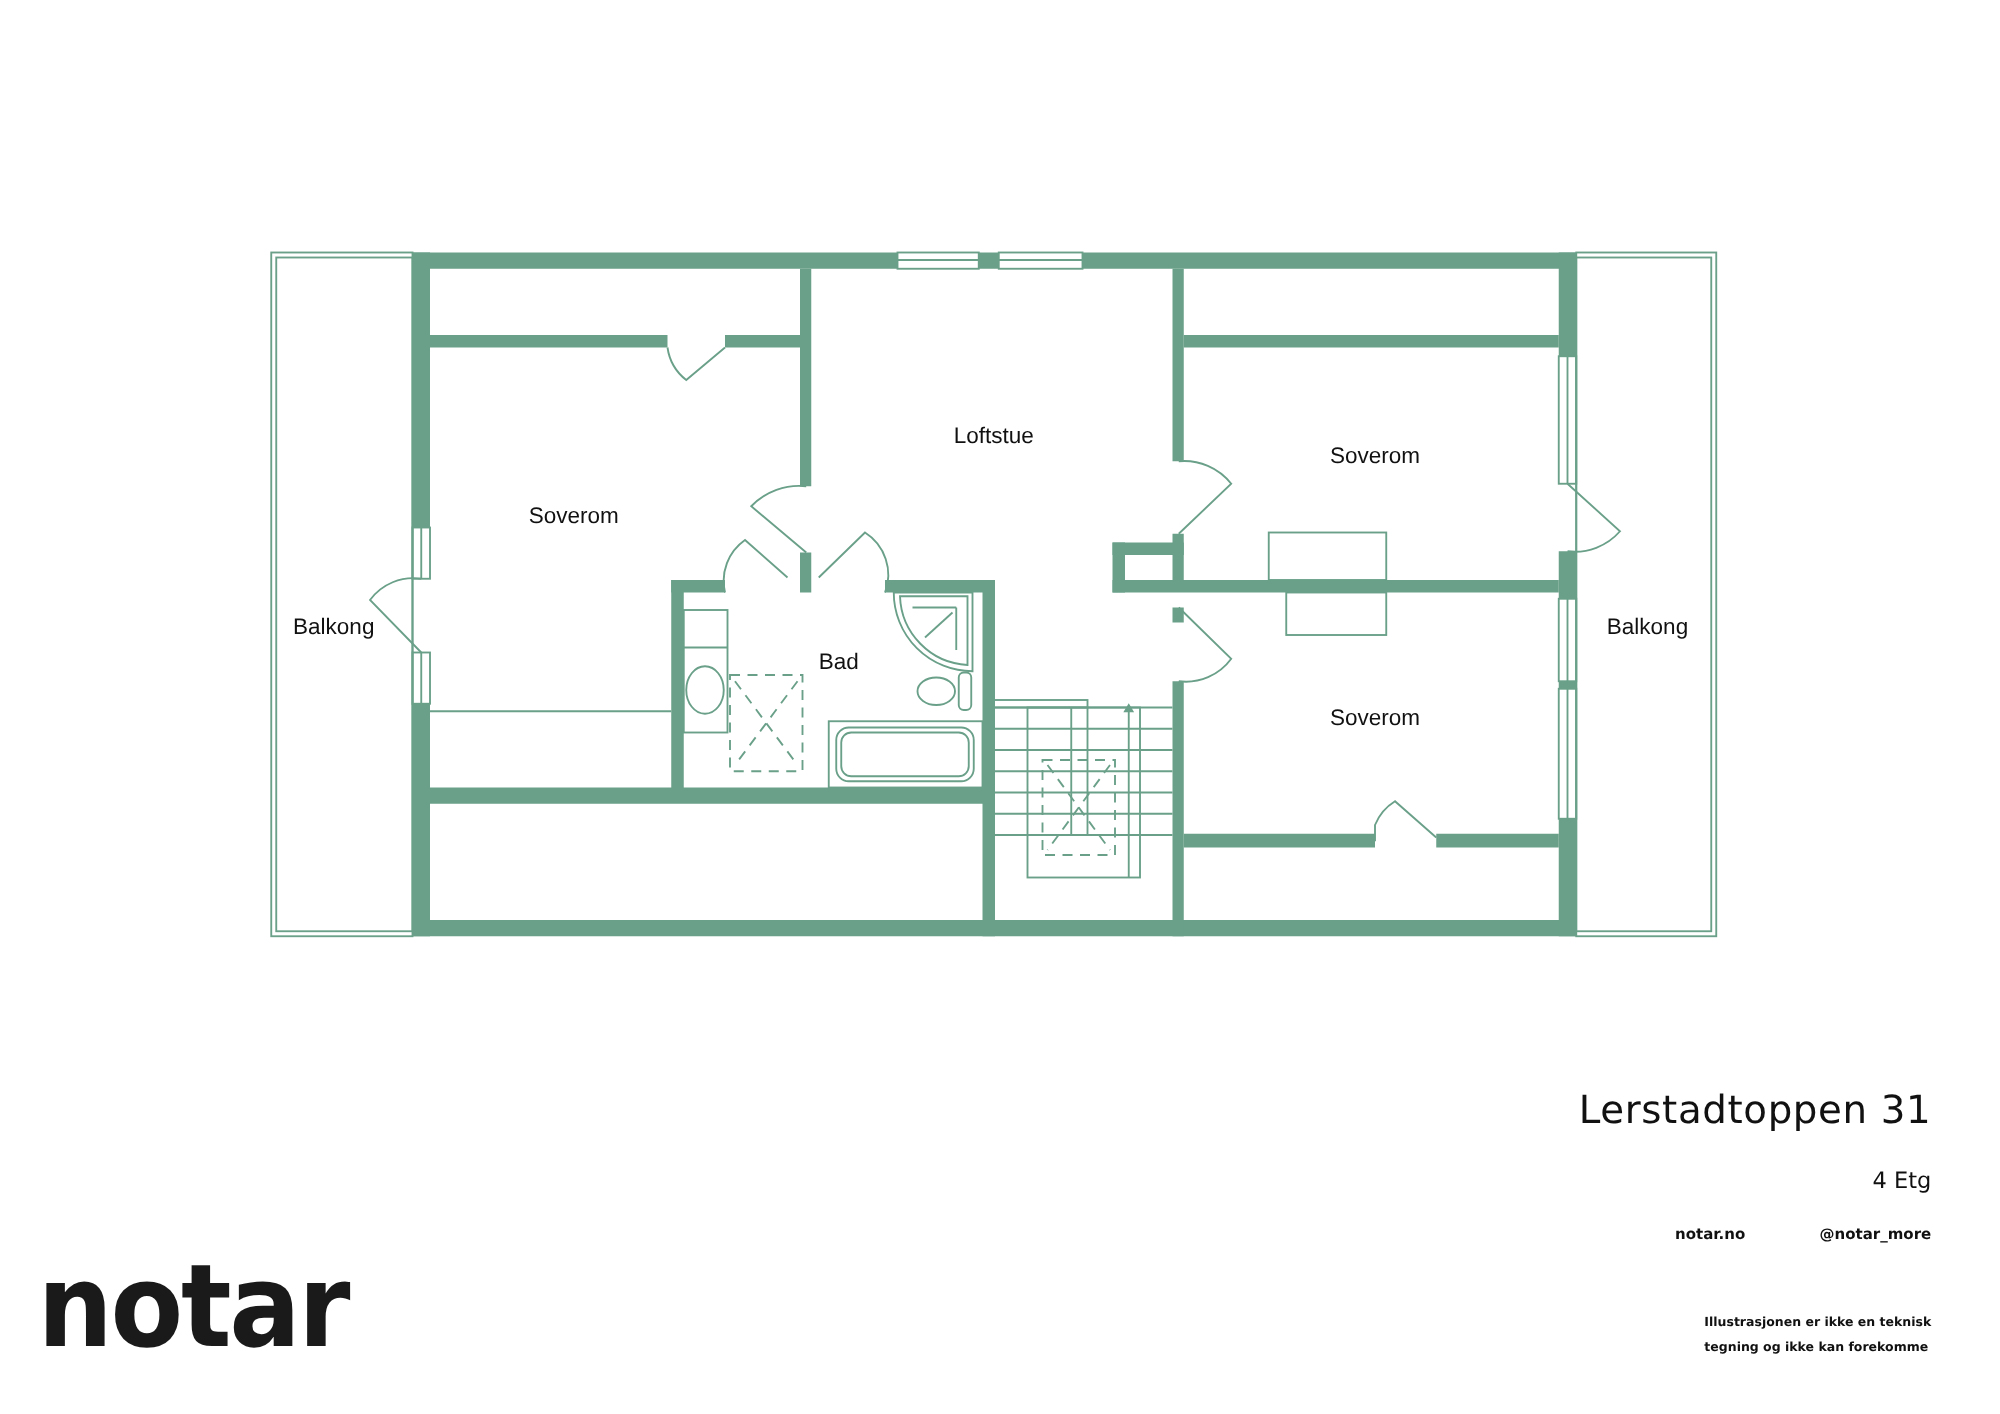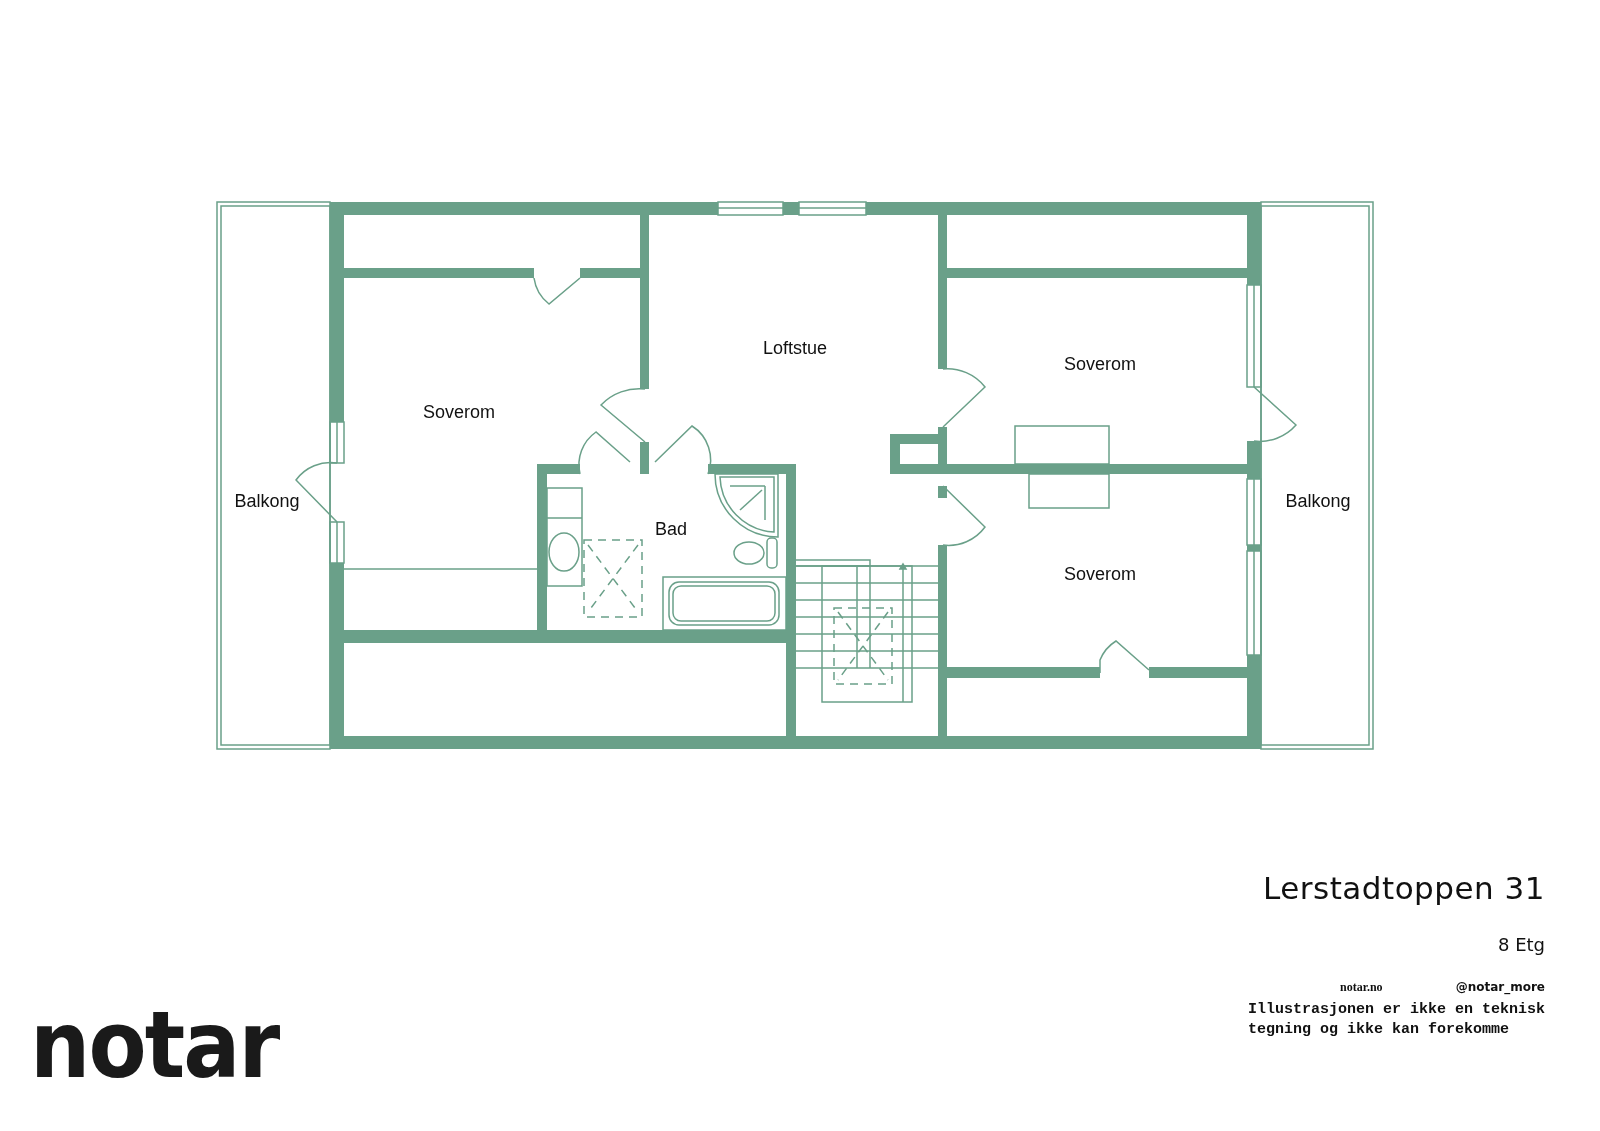--- a/index.html
+++ b/index.html
@@ -3,23 +3,23 @@
 <meta charset="utf-8">
 <style>
   html, body { margin:0; padding:0; background:#ffffff; }
   body { width:1600px; height:1131px; position:relative; overflow:hidden; font-family:"Liberation Sans", sans-serif; }
   #plan { position:absolute; left:0; top:0; width:1600px; height:1131px; }
   .room-label { font-family:"Liberation Sans", sans-serif; font-size:18px; fill:#111; }
   .info { position:absolute; right:55px; text-align:left; color:#111; font-family:"DejaVu Sans", sans-serif; }
   .title { top:870px; font-size:31px; font-weight:400; letter-spacing:0.5px; }
   .floor { top:934px; font-size:18px; }
   .links { position:absolute; top:980px; left:1340px; width:205px; font-family:"DejaVu Sans", sans-serif; font-size:12px; font-weight:bold; color:#111; }
-  .links .l1 { position:absolute; left:0; top:0;font-family:Liberation Serif, serif; }
+  .links .l1 { position:absolute; left:0; top:0; }
   .links .l2 { position:absolute; right:0; top:0; }
-  .disclaimer { top:1000px; font-size:15px; font-weight:bold; line-height:20px;font-family:Liberation Mono, monospace; }
+  .disclaimer { top:1049px; font-size:10px; font-weight:bold; line-height:20px; }
   .logo { position:absolute; left:30px; top:1000px; font-family:"DejaVu Sans", sans-serif; font-size:92px; font-weight:bold; color:#1a1a1a; letter-spacing:-2px; line-height:1; transform:scaleX(0.92); transform-origin:left top; }
 </style>
 </head>
 <body>
 
 <svg id="plan" viewBox="0 0 1600 1131" xmlns="http://www.w3.org/2000/svg">
   <g fill="none" stroke="#6aa089" stroke-width="1.5">
 
     <rect x="217" y="202" width="113" height="547"></rect>
     <rect x="221" y="206" width="109" height="539"></rect>
@@ -148,21 +148,21 @@
   <text class="room-label" x="459" y="418" text-anchor="middle">Soverom</text>
   <text class="room-label" x="795" y="354" text-anchor="middle">Loftstue</text>
   <text class="room-label" x="1100" y="370" text-anchor="middle">Soverom</text>
   <text class="room-label" x="671" y="535" text-anchor="middle">Bad</text>
   <text class="room-label" x="1100" y="580" text-anchor="middle">Soverom</text>
   <text class="room-label" x="267" y="507" text-anchor="middle">Balkong</text>
   <text class="room-label" x="1318" y="507" text-anchor="middle">Balkong</text>
 </svg>
 
 <div class="info title">Lerstadtoppen 31</div>
-<div class="info floor">8 Etg</div>
+<div class="info floor">4 Etg</div>
 <div class="links">
   <span class="l1">notar.no</span>
   <span class="l2">@notar_more</span>
 </div>
 <div class="info disclaimer">
   <div>Illustrasjonen er ikke en teknisk</div>
   <div>tegning og ikke kan forekomme</div>
 </div>
 <div class="logo">notar</div>
 

